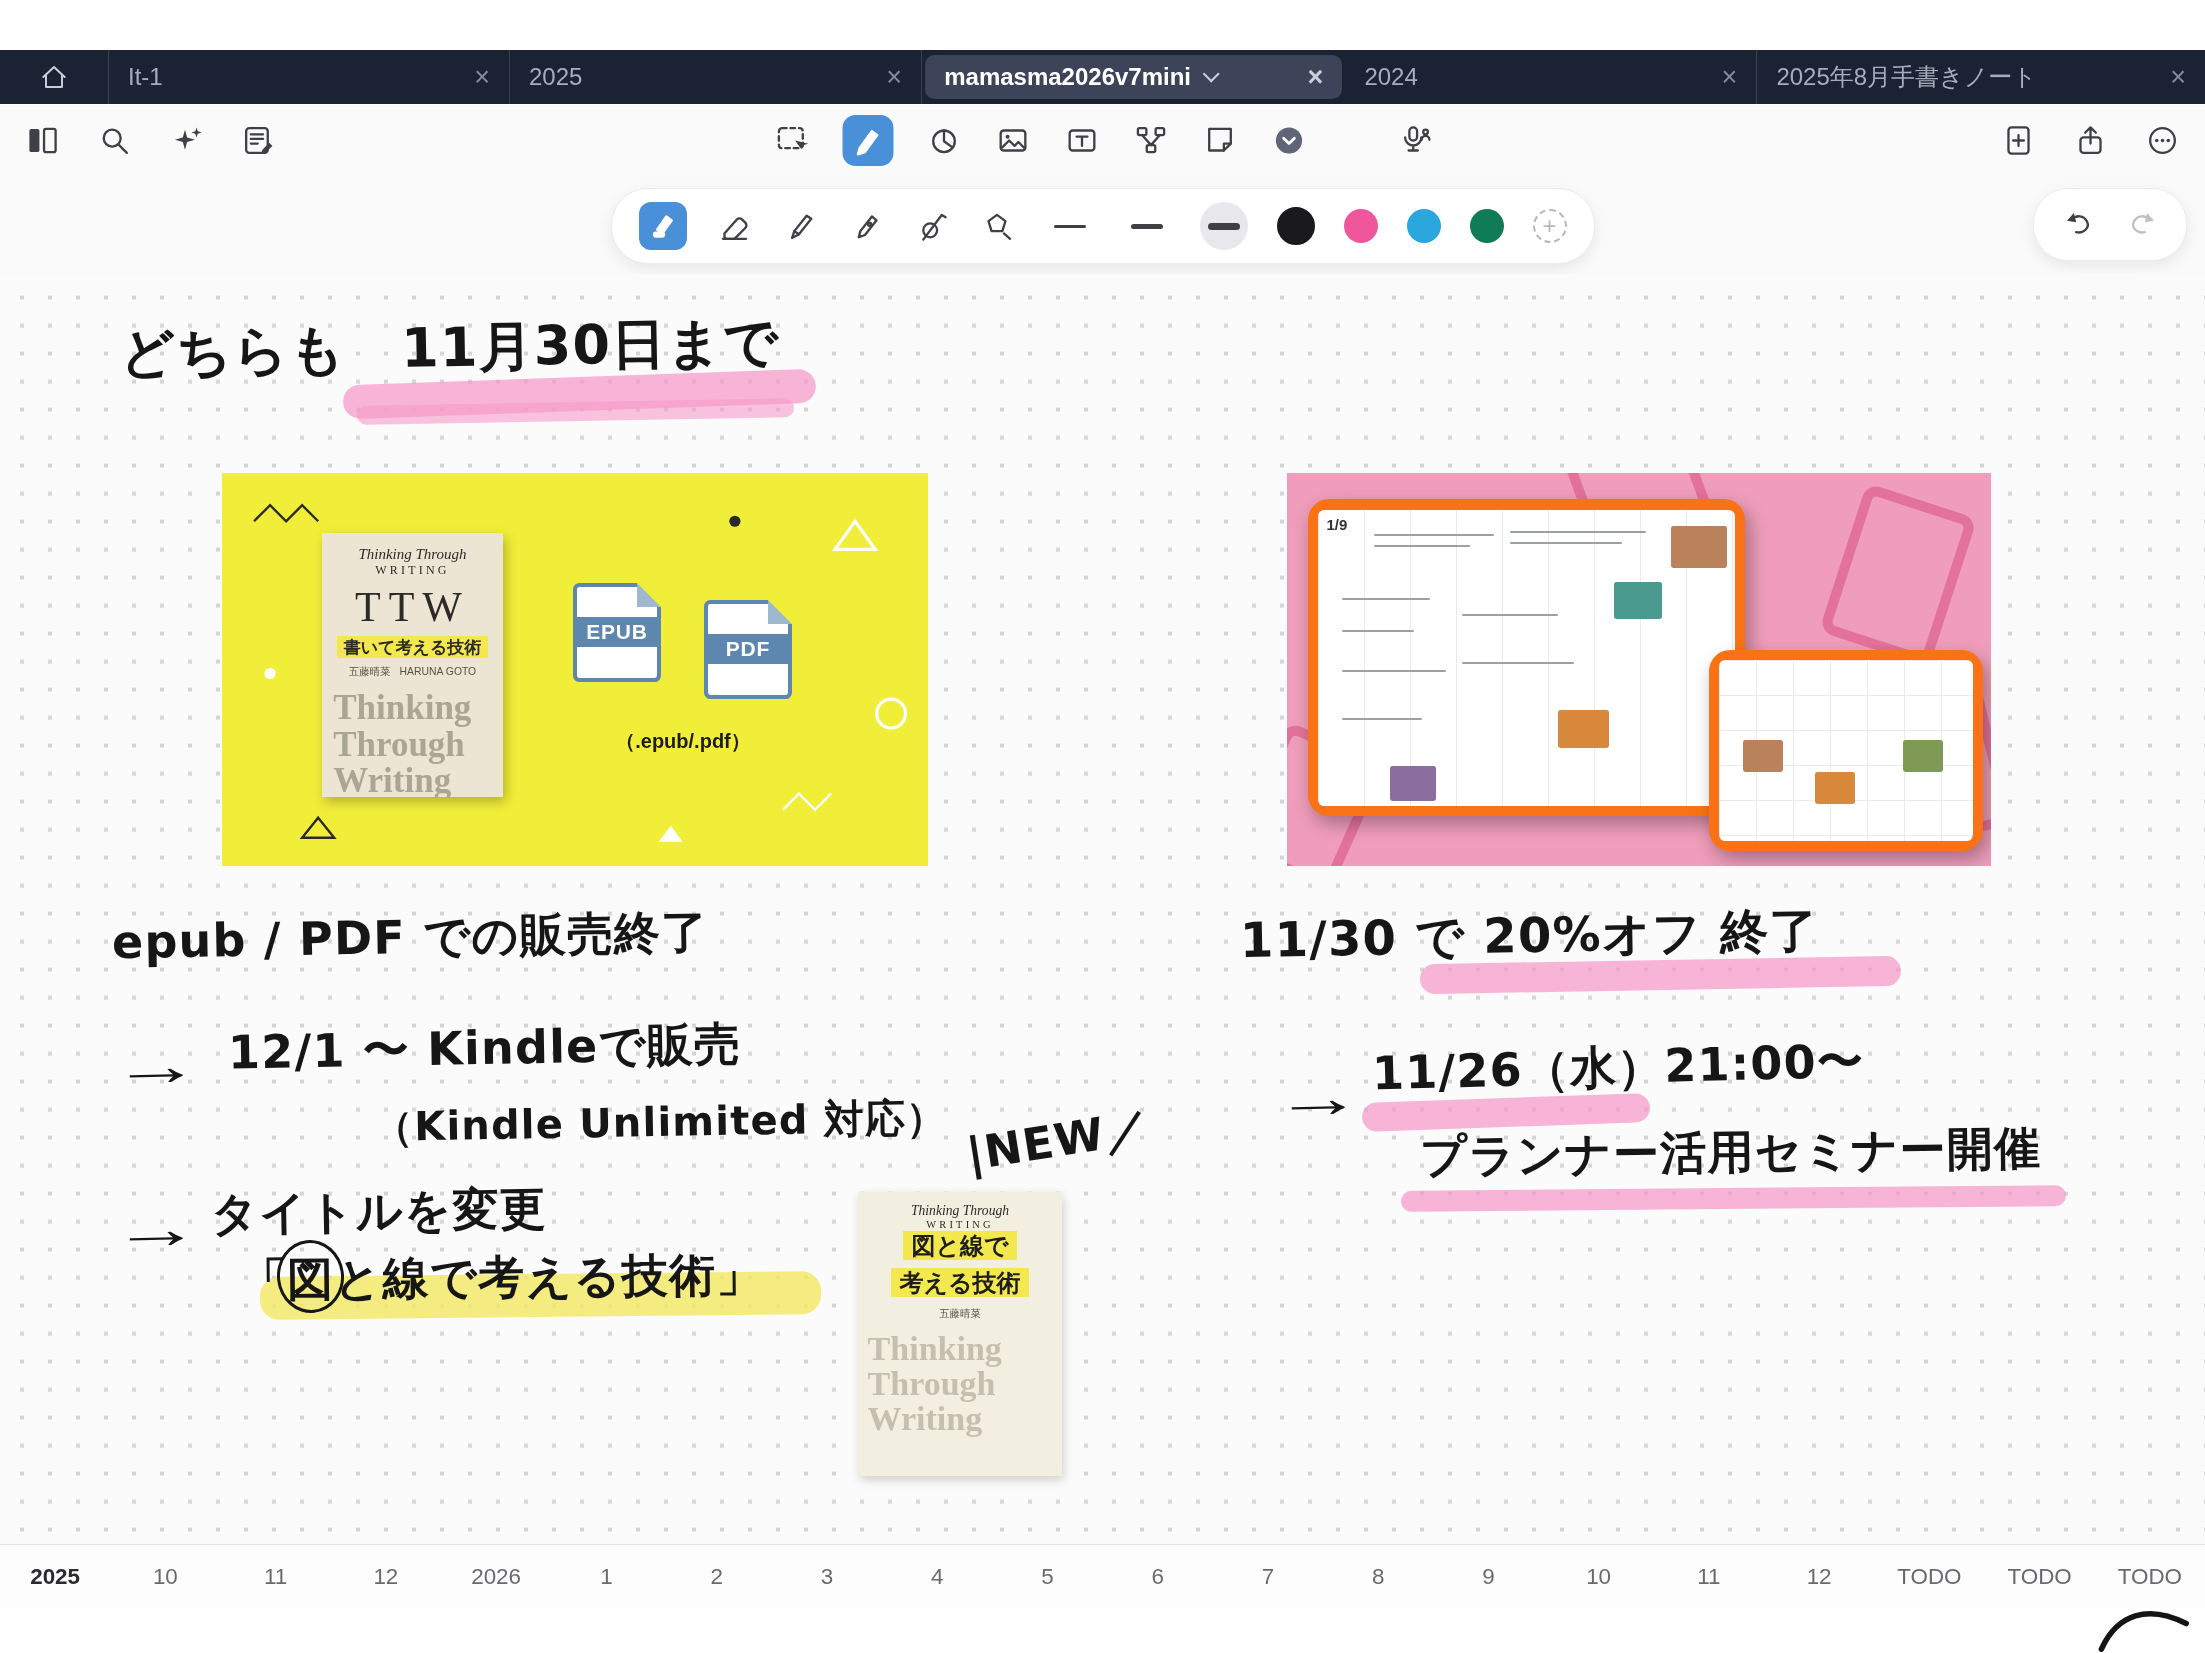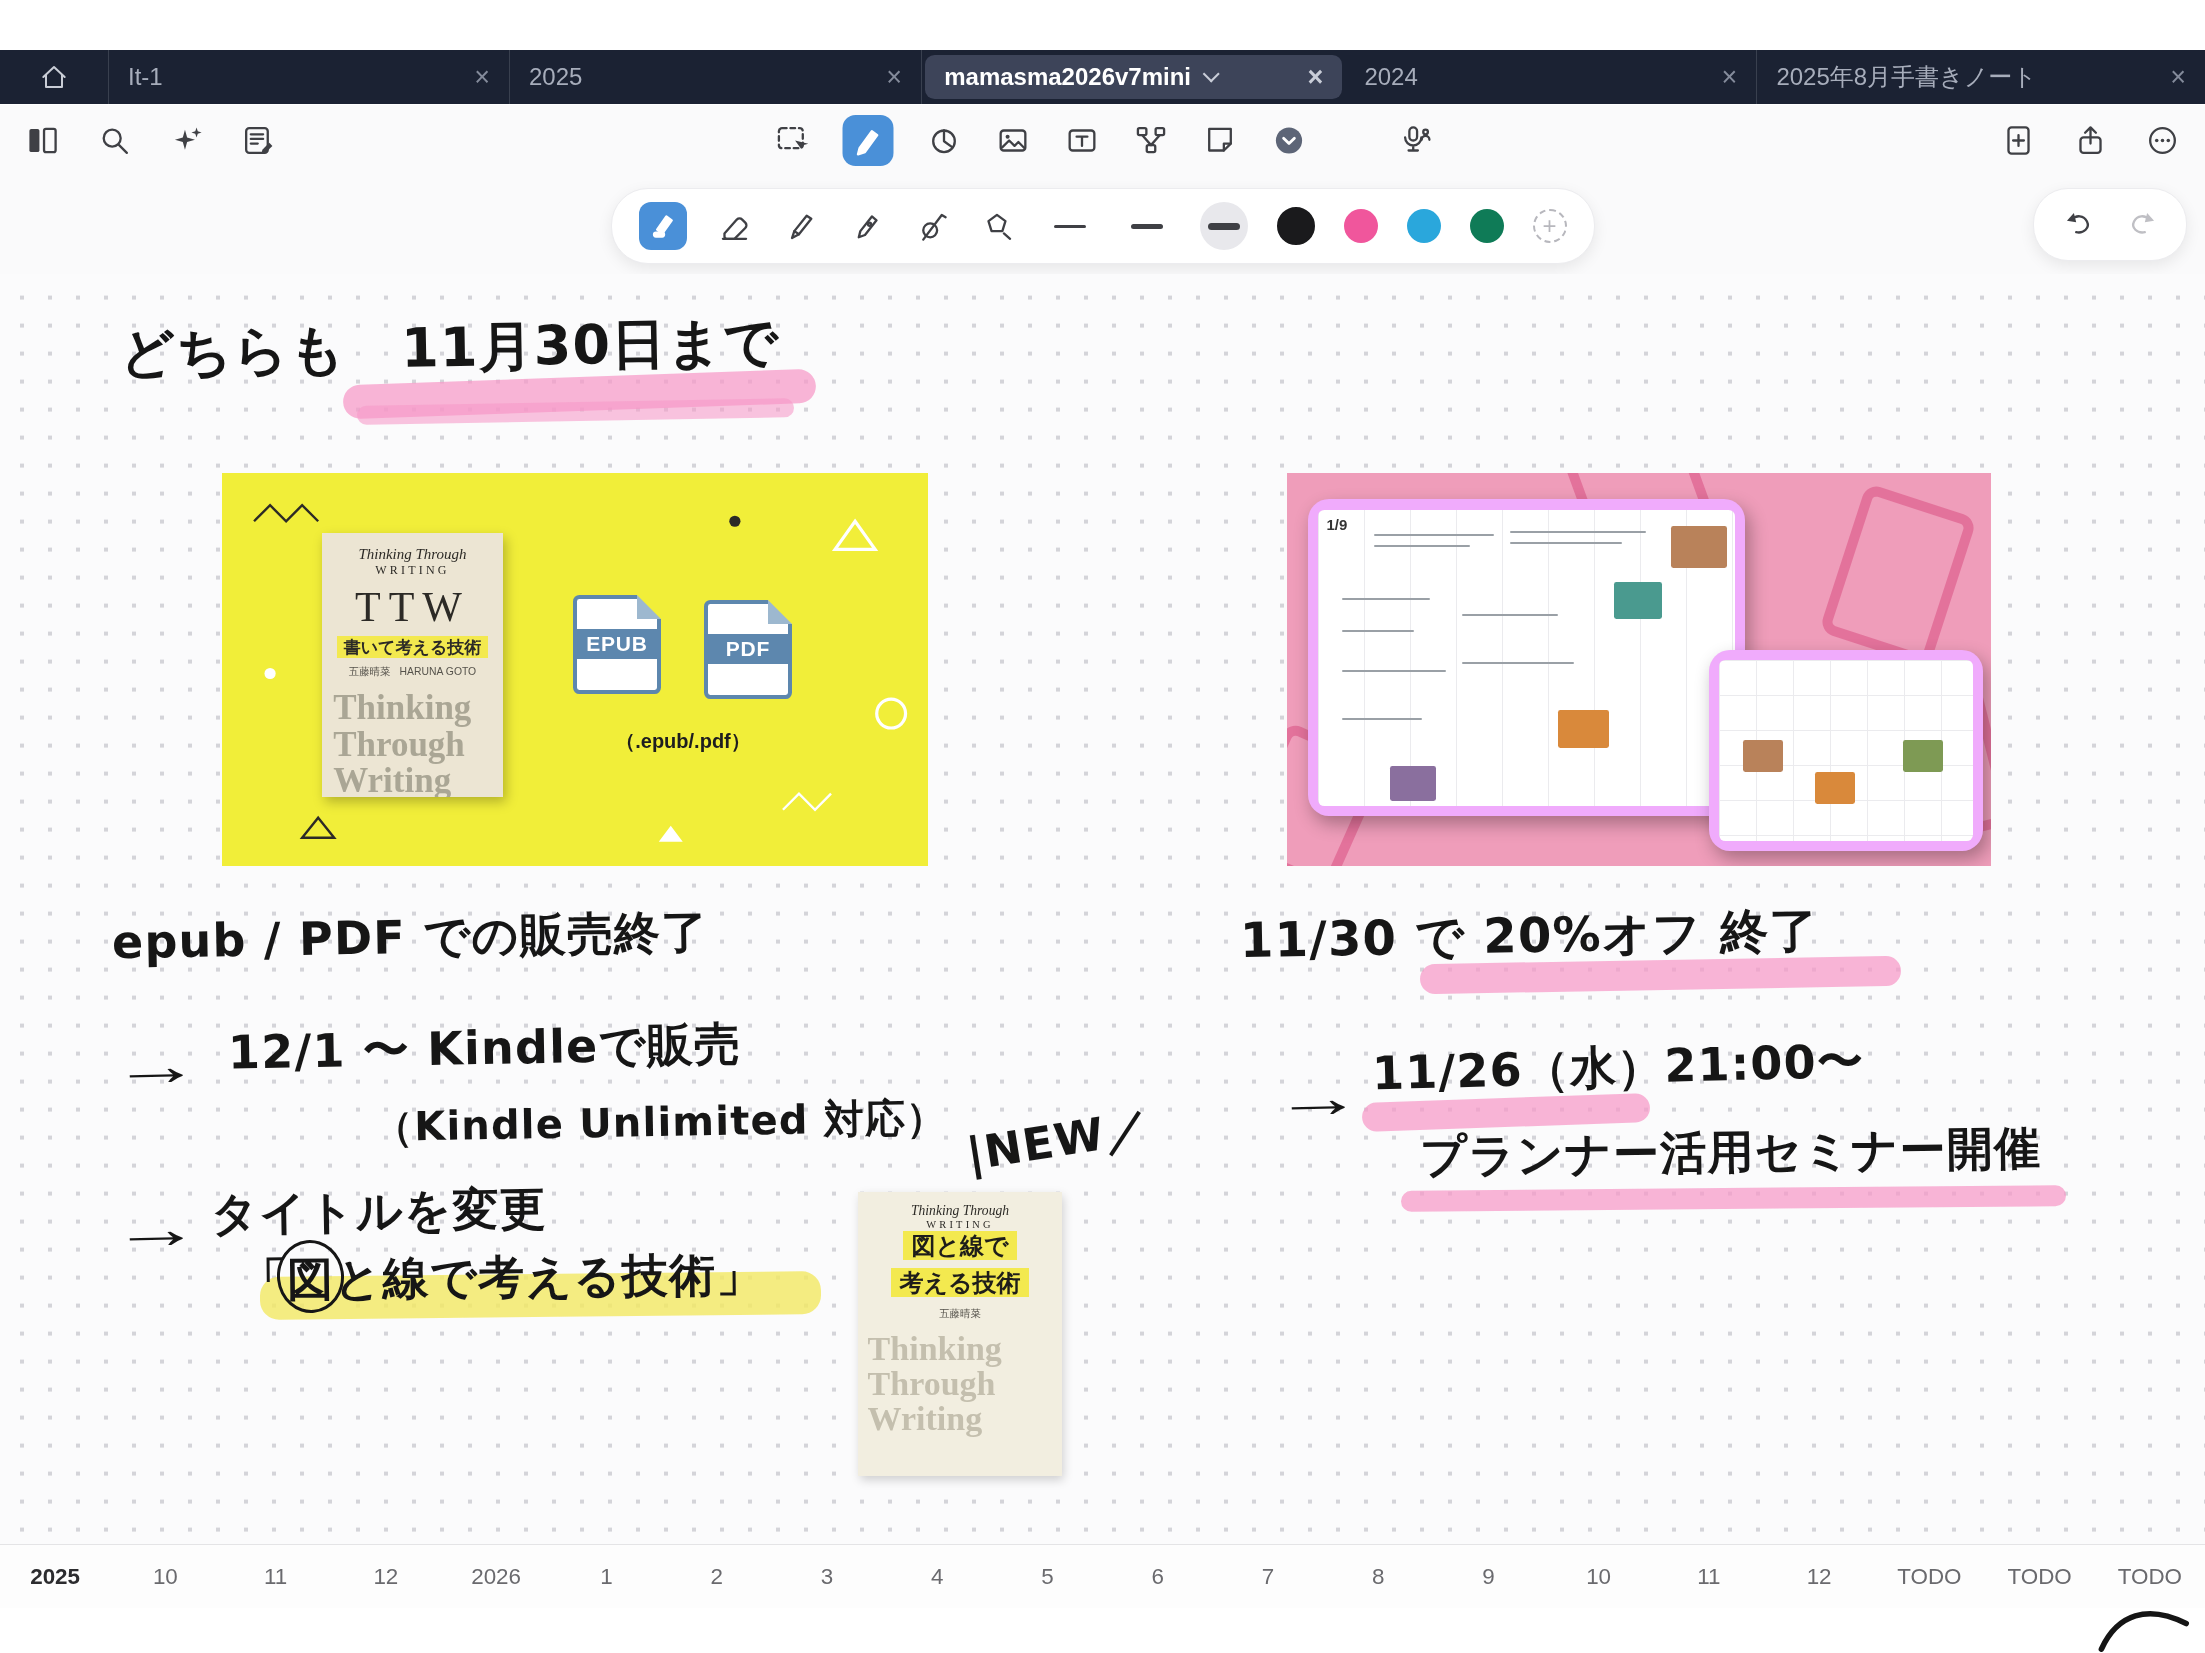--- a/index.html
+++ b/index.html
@@ -75,21 +75,21 @@
   .cover .brand-caps{font-family:"Liberation Serif","DejaVu Serif",serif;text-align:center;letter-spacing:3.2px;color:#2c2a26;}
   .cover .bigserif{font-family:"Liberation Serif","DejaVu Serif",serif;color:#aaa695;font-weight:600;line-height:1.04;}
   .doc-icon{position:absolute;width:88px;height:99px;background:#fff;border:4px solid #5d87ae;border-radius:6.4px;box-sizing:border-box;}
   .doc-icon .fold{position:absolute;right:-4px;top:-4px;width:0;height:0;border-left:24px solid #9db8cf;border-top:24px solid #f1ee39;}
   .doc-icon .band{position:absolute;left:-4px;right:-4px;top:30px;height:30px;background:#5d87ae;color:#fff;font-weight:700;font-size:21px;
     display:flex;align-items:center;justify-content:center;letter-spacing:0.8px;}
 
   
   .pcard{position:absolute;left:1287px;top:199px;width:704px;height:393px;background:#ef9dba;overflow:hidden;}
   .deco-stroke{position:absolute;border:10.4px solid rgba(213,62,118,0.45);border-radius:14.4px;}
-  .ipad{position:absolute;background:#f0abfc;border-radius:21px;padding:10.4px;box-sizing:border-box;box-shadow:4.8px 8px 17.6px rgba(0,0,0,0.3);}
+  .ipad{position:absolute;background:#f97316;border-radius:21px;padding:10.4px;box-sizing:border-box;box-shadow:4.8px 8px 17.6px rgba(0,0,0,0.3);}
   .screen{position:relative;width:100%;height:100%;background:#fff;border-radius:6.4px;overflow:hidden;
     background-image:linear-gradient(90deg,#ebebee 1.2px,transparent 1.2px);background-size:46px 100%;}
   .screen.cal{background-image:linear-gradient(90deg,#ebebee 1.2px,transparent 1.2px),linear-gradient(#ebebee 1.2px,transparent 1.2px);background-size:37px 100%,100% 35px;}
   .blob{position:absolute;border-radius:2.4px;}
   .scrib{position:absolute;height:2.4px;background:#9aa0a6;border-radius:1.6px;}
   .pdate{position:absolute;font-size:15px;font-weight:700;color:#333;}
 
   
   .bcover{position:absolute;left:858px;top:918px;width:204px;height:284px;background:#f2eee0;box-shadow:2.4px 4px 9.6px rgba(0,0,0,0.18);overflow:hidden;}
 
@@ -308,21 +308,21 @@
         <div style="text-align:center;font-size:10.4px;color:#55524b;margin-top:6.4px">
           <span>五藤晴菜</span>
           <span style="margin-left:6.4px">HARUNA GOTO</span>
         </div>
         <div class="bigserif" style="font-size:35px;padding-left:11.2px;margin-top:11.2px">
           <div>Thinking</div>
           <div>Through</div>
           <div>Writing</div>
         </div>
       </div>
-      <div class="doc-icon" style="left:351px;top:122px">
+      <div class="doc-icon" style="left:351px;top:110px">
         <span class="fold"></span>
           <span class="band">EPUB</span>
       </div>
       <div class="doc-icon" style="left:482px;top:127px">
         <span class="fold"></span>
           <span class="band">PDF</span>
       </div>
       <div style="position:absolute;left:321px;top:250px;width:280px;text-align:center;color:#1d1d1f">
         <div style="font-size:20px;font-weight:700;margin-top:4.8px">（.epub/.pdf）</div>
       </div>

